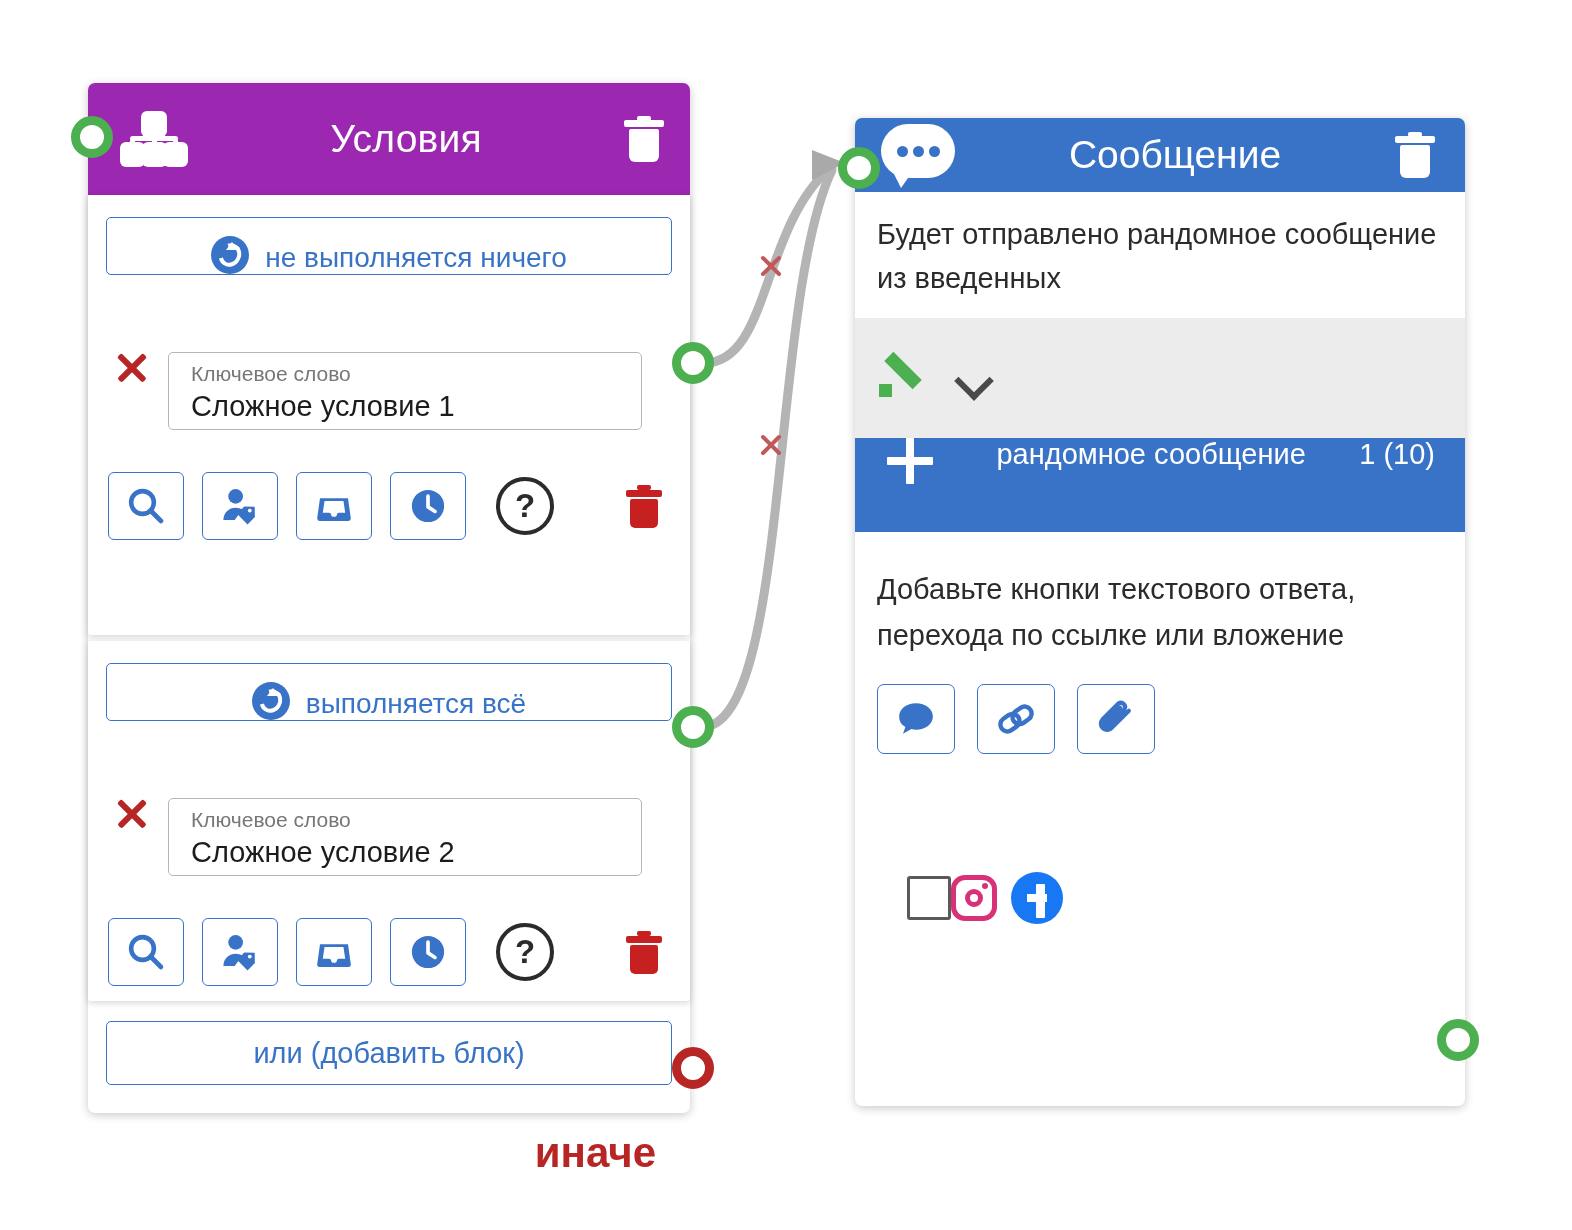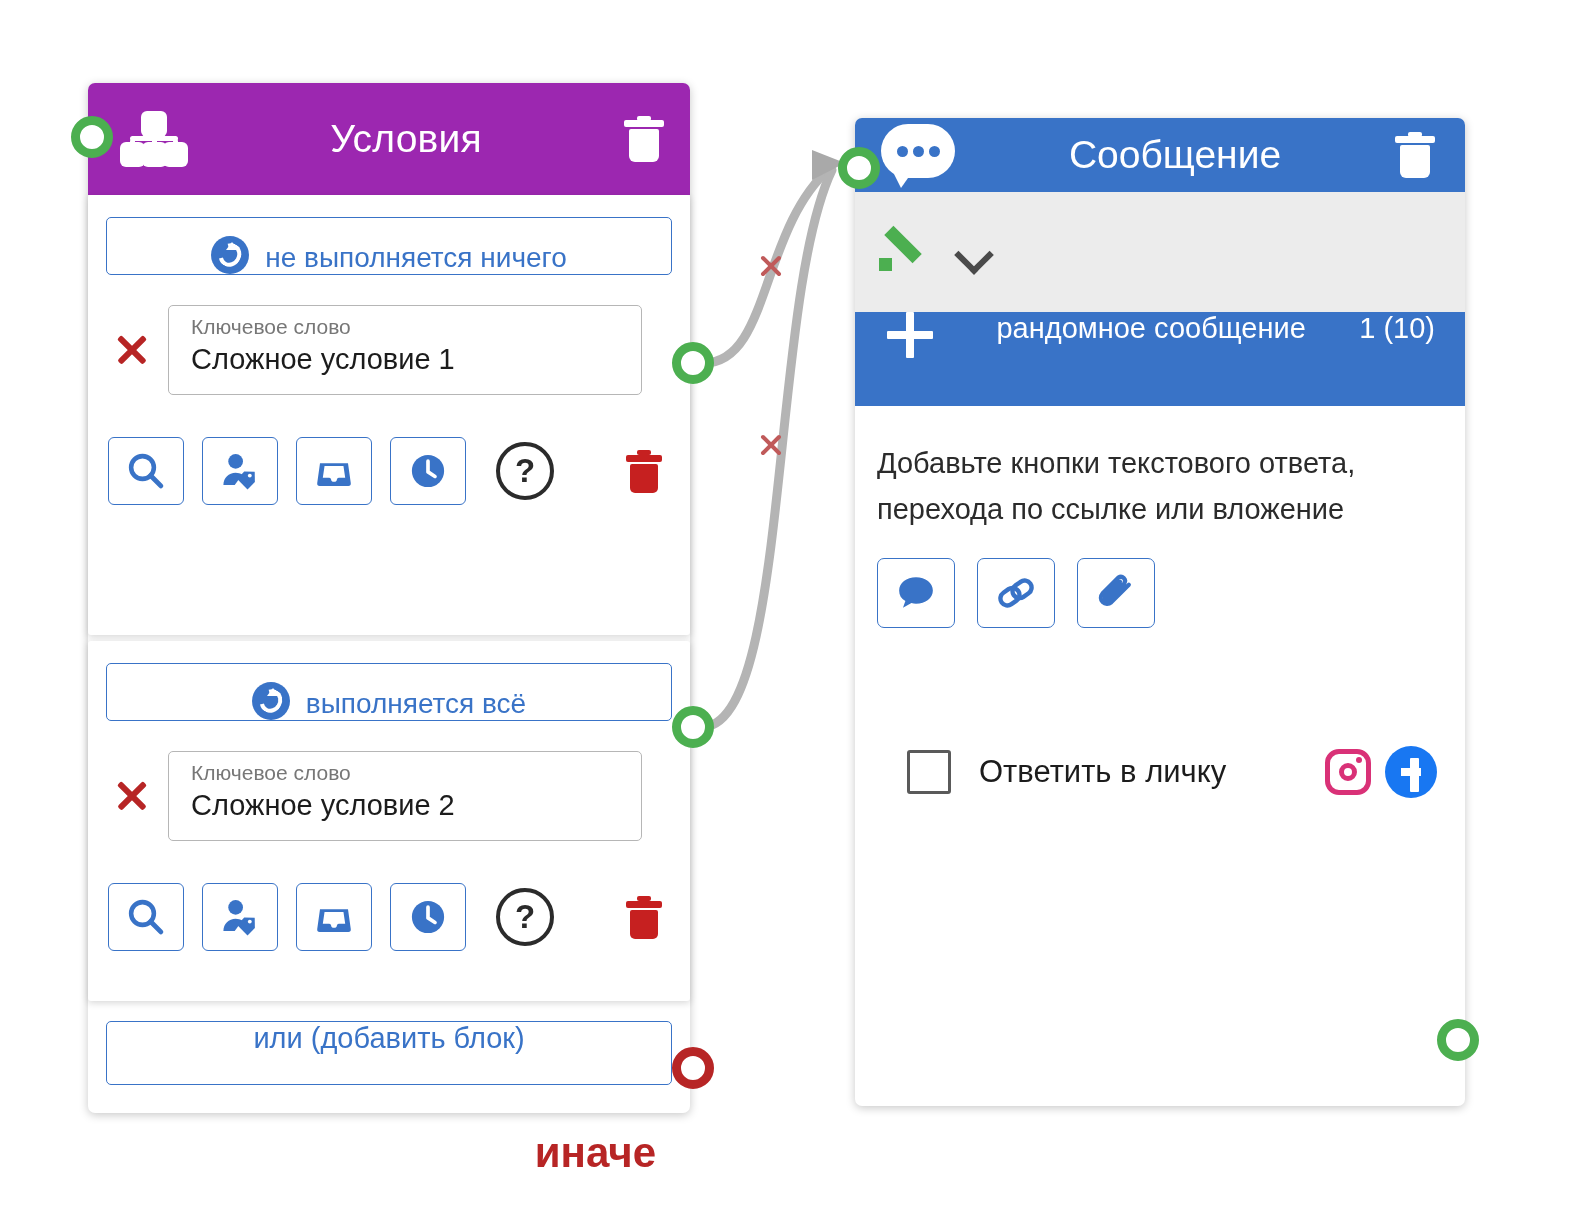--- a/index.html
+++ b/index.html
@@ -53,39 +53,39 @@
     border:4px solid #fff;border-radius:50%;border-left-color:transparent;transform:rotate(30deg);box-sizing:border-box;}
   .sync:after{content:"";position:absolute;left:15px;top:6px;width:0;height:0;
     border-left:6px solid transparent;border-right:6px solid transparent;border-bottom:8px solid #fff;}
 
   .row-field{display:flex;align-items:center;padding:30px 0 0 22px;}
   .x-mark{width:44px;height:44px;flex:none;position:relative;cursor:pointer;margin-right:14px;}
   .x-mark:before,.x-mark:after{content:"";position:absolute;left:4px;top:19px;width:36px;height:5.5px;
     background:#B72525;border-radius:2px;}
   .x-mark:before{transform:rotate(45deg);}
   .x-mark:after{transform:rotate(-45deg);}
-  .kw-field{width:474px;height:90px;border:1.4px solid #b6b6b6;border-radius:5px;
-            box-sizing:border-box;padding:8px 0 11px 22px;background:#fff;cursor:text;}
+  .kw-field{width:474px;height:78px;border:1.4px solid #b6b6b6;border-radius:5px;
+            box-sizing:border-box;padding:8px 0 11px 22px;background:#fff;cursor:text;margin-top:47px;}
   .kw-label{font-size:21px;color:#777;line-height:26px;}
   .kw-value{font-size:29px;color:#1c1c1c;line-height:38px;}
 
   .icon-row{display:flex;align-items:center;gap:18px;padding:42px 0 0 20px;}
   .ibtn{width:76px;height:68px;border:1.6px solid #3973C7;border-radius:6px;background:#fff;
         display:flex;align-items:center;justify-content:center;cursor:pointer;box-sizing:border-box;flex:none;}
   .ibtn svg{display:block;}
   .help{width:58px;height:58px;border-radius:50%;border:4px solid #2b2b2b;color:#2b2b2b;
         display:flex;align-items:center;justify-content:center;font-size:33px;font-weight:bold;
         box-sizing:border-box;cursor:pointer;flex:none;margin-left:12px;}
   .trash-red{width:36px;height:44px;position:relative;cursor:pointer;flex:none;margin-left:54px;}
   .trash-red .lid{position:absolute;left:0;top:6px;width:36px;height:7px;background:#C62020;border-radius:2px;}
   .trash-red .knob{position:absolute;left:11px;top:1px;width:14px;height:5px;background:#C62020;border-radius:2px;}
   .trash-red .body{position:absolute;left:4px;top:15px;width:28px;height:29px;background:#C62020;border-radius:2px 2px 5px 5px;}
 
   .add-block{position:absolute;left:18px;top:938px;width:566px;height:64px;
-             border:1.6px solid #3973C7;border-radius:5px;display:flex;align-items:flex-start;
+             border:1.6px solid #3973C7;border-radius:5px;display:flex;align-items:center;
              justify-content:center;cursor:pointer;background:#fff;box-sizing:border-box;}
   .add-block span{color:#3973C7;font-size:29px;}
   .else-row{position:absolute;right:34px;top:1046px;display:flex;align-items:center;gap:18px;}
   .else-label{color:#B72525;font-size:42px;font-weight:bold;}
 
   
   #msg-card{left:855px;top:118px;width:610px;height:988px;}
   .msg-head{height:74px;background:#3973C7;border-radius:7px 7px 0 0;
             display:flex;align-items:center;padding:0 30px 0 26px;box-sizing:border-box;}
   .msg-title{flex:1;text-align:center;color:#fff;font-size:39px;}
@@ -300,20 +300,21 @@
           <div class="d d3"></div>
       </div>
       <div class="msg-title">Сообщение</div>
       <div class="trash-w">
         <div class="knob"></div>
           <div class="lid"></div>
           <div class="body"></div>
       </div>
     </div>
 
+    <div class="msg-desc">Будет отправлено рандомное сообщение из введенных</div>
 
     <div class="ans-row">
       <div class="pencil">
         <div class="shaft"></div>
           <div class="tip"></div>
       </div>
       <div class="chev"></div>
     </div>
 
     <div class="rnd-bar">
@@ -340,21 +341,20 @@
       </div>
       <div class="bbtn">
         <svg width="44" height="44" viewBox="0 0 24 24">
             <path d="M19 7.5L9.4 17.1a3.4 3.4 0 0 1-4.8-4.8l8.7-8.7a2.3 2.3 0 0 1 3.2 3.2l-8.6 8.6a1.1 1.1 0 0 1-1.6-1.6l7.9-7.9" fill="none" stroke="#3973C7" stroke-width="2.3" stroke-linecap="round" stroke-linejoin="round"></path>
           </svg>
       </div>
     </div>
 
     <div class="priv-row">
       <div class="checkbox"></div>
-      <div class="priv-label">Ответить в личку</div>
       <div class="social">
         <div class="ig"></div>
         <div class="fb"></div>
       </div>
     </div>
   </div>
 
   <div class="port green" style="left:838px;top:147px;"></div>
   <div class="port green" style="left:1437px;top:1019px;"></div>
 

